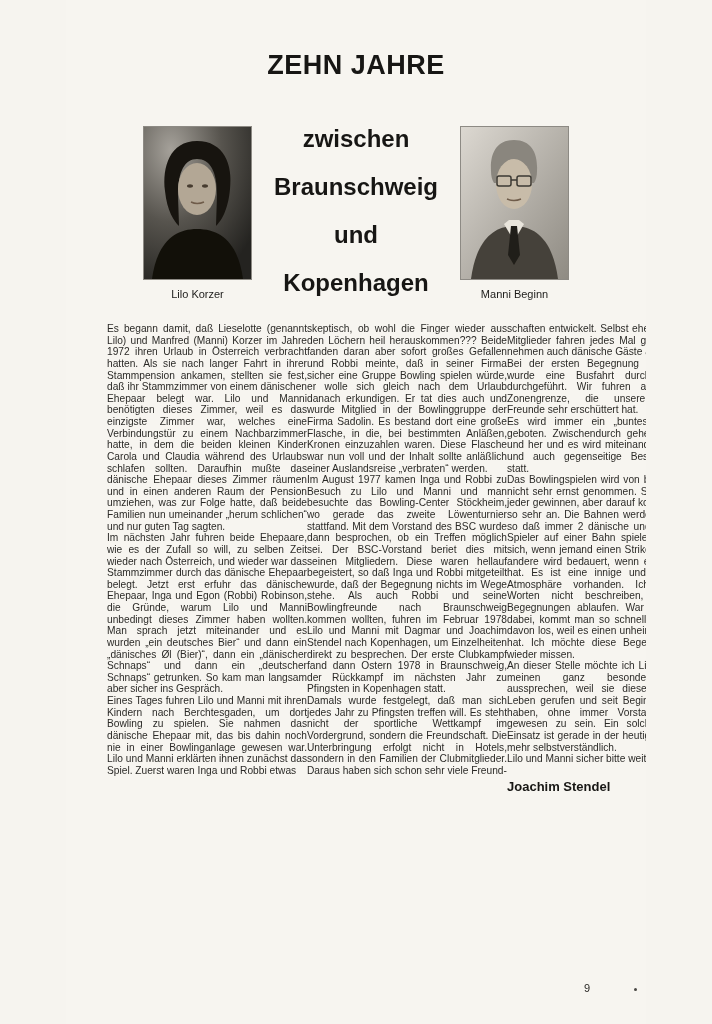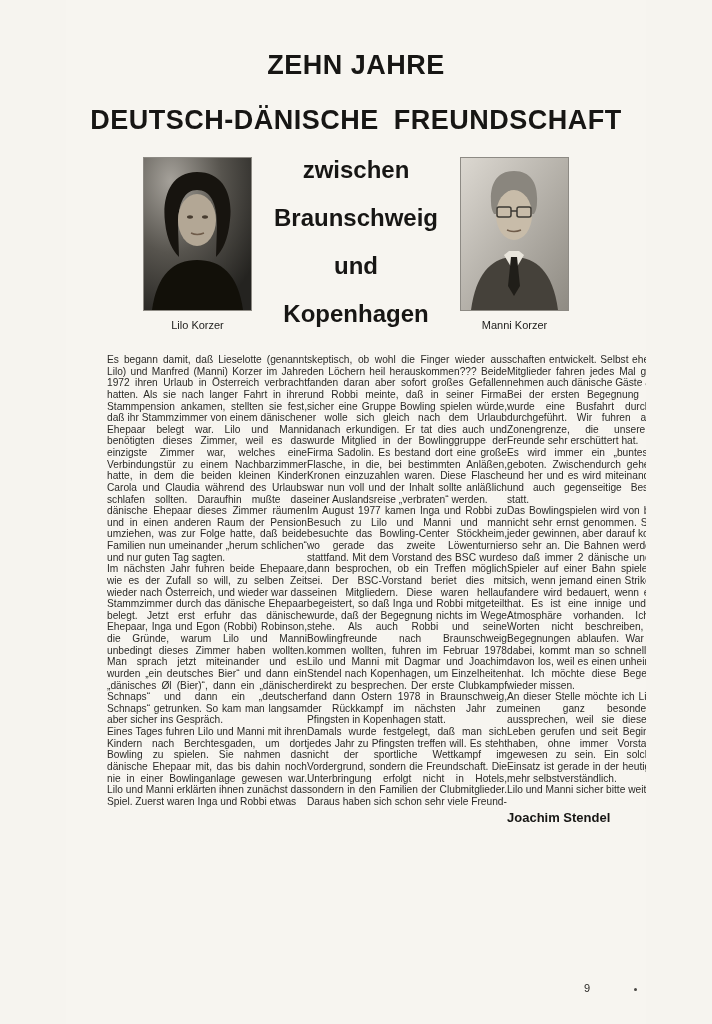--- a/index.html
+++ b/index.html
@@ -98,21 +98,20 @@
     background: #4a4844;
   }
 </style>
 </head>
 <body>
 
 <div class="page">
 
   <header class="masthead">
     <h1 class="title-line first">ZEHN JAHRE</h1>
-    <h1 class="title-line second">DEUTSCH-DÄNISCHE FREUNDSCHAFT</h1>
   </header>
 
   <section class="hero">
 
     <figure class="portrait">
       <span class="photo">
         <svg width="107" height="152" viewBox="0 0 107 152" xmlns="http://www.w3.org/2000/svg">
           <defs>
             <radialGradient id="lilobg" cx="25%" cy="15%" r="95%">
               <stop offset="0%" stop-color="#a5a19a"></stop>
@@ -153,21 +152,21 @@
           <ellipse cx="53" cy="57" rx="18" ry="25" fill="#c8bca9"></ellipse>
           <rect x="36" y="49" width="14" height="10" rx="2" fill="none" stroke="#3b3933" stroke-width="1.5"></rect>
           <rect x="56" y="49" width="14" height="10" rx="2" fill="none" stroke="#3b3933" stroke-width="1.5"></rect>
           <line x1="50" y1="53" x2="56" y2="53" stroke="#3b3933" stroke-width="1.5"></line>
           <path d="M46 72 Q53 75 60 72" stroke="#6f5c4a" stroke-width="1.4" fill="none"></path>
           <path d="M10 152 C15 114 32 99 53 99 C75 99 92 114 97 152 Z" fill="#45413a"></path>
           <path d="M43 97 L53 114 L63 97 L58 93 L48 93 Z" fill="#e9e5dc"></path>
           <path d="M50 99 L56 99 L59 128 L53 138 L47 128 Z" fill="#201e19"></path>
         </svg>
       </span>
-      <figcaption>Manni Korzer</figcaption>
+      <figcaption>Manni Beginn</figcaption>
     </figure>
 
   </section>
 
   <section class="body-columns">
     <div class="col">
       <p>Es begann damit, daß Lieselotte (genannt Lilo) und Manfred (Manni) Korzer im Jahre 1972 ihren Urlaub in Österreich verbracht hatten. Als sie nach langer Fahrt in ihrer Stammpension ankamen, stellten sie fest, daß ihr Stammzimmer von einem dänischen Ehepaar belegt war. Lilo und Manni benötigten dieses Zimmer, weil es das einzigste Zimmer war, welches eine Verbindungstür zu einem Nachbarzimmer hatte, in dem die beiden kleinen Kinder Carola und Claudia während des Urlaubs schlafen sollten. Daraufhin mußte das dänische Ehepaar dieses Zimmer räumen und in einen anderen Raum der Pension umziehen, was zur Folge hatte, daß beide Familien nun umeinander „herum schlichen“ und nur guten Tag sagten.</p>
       <p>Im nächsten Jahr fuhren beide Ehepaare, wie es der Zufall so will, zu selben Zeit wieder nach Österreich, und wieder war das Stammzimmer durch das dänische Ehepaar belegt. Jetzt erst erfuhr das dänische Ehepaar, Inga und Egon (Robbi) Robinson, die Gründe, warum Lilo und Manni unbedingt dieses Zimmer haben wollten. Man sprach jetzt miteinander und es wurden „ein deutsches Bier“ und dann ein „dänisches Øl (Bier)“, dann ein „dänischer Schnaps“ und dann ein „deutscher Schnaps“ getrunken. So kam man langsam aber sicher ins Gespräch.</p>
       <p>Eines Tages fuhren Lilo und Manni mit ihren Kindern nach Berchtesgaden, um dort Bowling zu spielen. Sie nahmen das dänische Ehepaar mit, das bis dahin noch nie in einer Bowlinganlage gewesen war. Lilo und Manni erklärten ihnen zunächst das Spiel. Zuerst waren Inga und Robbi etwas</p>
     </div>

